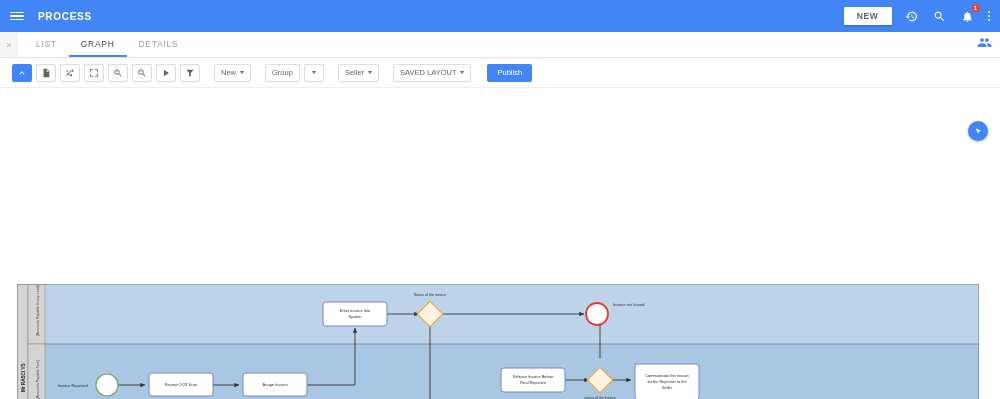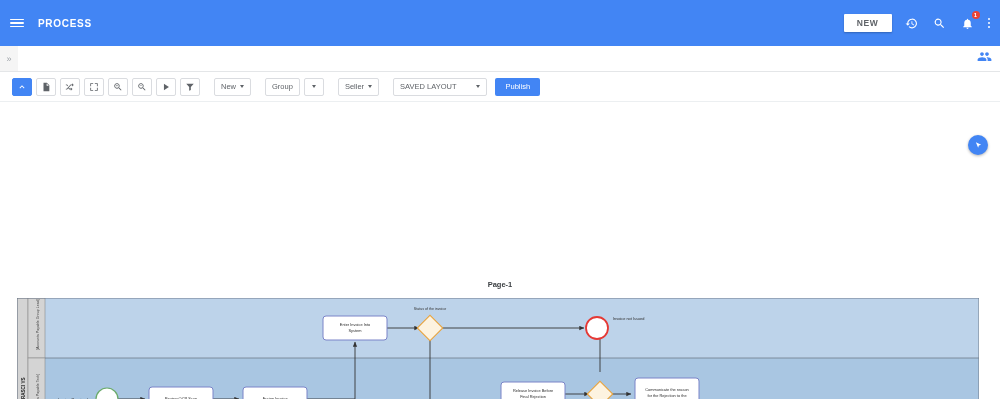--- a/index.html
+++ b/index.html
@@ -5,21 +5,21 @@
   * { box-sizing: border-box; margin: 0; padding: 0; }
   html, body {
     width: 1000px; height: 399px;
     background: #ffffff;
     font-family: "Liberation Sans", sans-serif;
     overflow: hidden;
   }
 
   
   .appbar {
-    height: 46px; background: #4285f4; color: #fff;
+    height: 32px; background: #4285f4; color: #fff;
     display: flex; align-items: center; padding: 0 10px; position: relative;
   }
   .hamburger { width: 14px; display: flex; flex-direction: column; gap: 2px; cursor: pointer; }
   .hamburger i { display: block; height: 1.5px; background: #fff; border-radius: 1px; }
   .app-title {
     margin-left: 14px; font-size: 10px; font-weight: bold; letter-spacing: .7px;
   }
   .appbar-right {
     margin-left: auto; display: flex; align-items: center; gap: 12px;
   }
@@ -78,21 +78,21 @@
   .drop {
     height: 18px; border: 1px solid #dadce0; background: #fff; border-radius: 2px;
     display: flex; align-items: center; gap: 4px; padding: 0 6px; cursor: pointer;
     font-size: 7.5px; color: #5f6368; white-space: nowrap;
   }
   .caret { width: 0; height: 0; border-left: 2.5px solid transparent;
            border-right: 2.5px solid transparent; border-top: 3px solid #5f6368; }
   .publish-btn {
     height: 18px; background: #4285f4; color: #fff; border: none; border-radius: 2px;
     font-size: 7.5px; padding: 0 10px; cursor: pointer; font-family: inherit;
-    margin-left: 4px;
+    margin-left: 12px;
   }
 
   
   .canvas { position: relative; height: 315px; background: #fff; overflow: hidden; }
   .page-label {
     position: absolute; left: 0; right: 0; top: 178px; text-align: center;
     font-size: 7.5px; font-weight: bold; color: #3c4043;
   }
   .fab {
     position: absolute; right: 12px; top: 33px; width: 20px; height: 20px;
@@ -148,20 +148,25 @@
       <i></i>
         <i></i>
         <i></i>
     </div>
   </div>
 </div>
 
 <div class="tabbar">
   <div class="expand-chevrons">»</div>
 
+  <div class="tabs">
+    <div class="tab">LIST</div>
+    <div class="tab active">GRAPH</div>
+    <div class="tab">DETAILS</div>
+  </div>
 
   <div class="tabbar-right">
     <div class="people-icon">
       <svg viewBox="0 0 24 24">
           <path d="M16 11c1.66 0 3-1.34 3-3s-1.34-3-3-3-3 1.34-3 3 1.34 3 3 3zm-8 0c1.66 0 3-1.34 3-3S9.66 5 8 5 5 6.34 5 8s1.34 3 3 3zm0 2c-2.33 0-7 1.17-7 3.5V19h14v-2.5C15 14.17 10.33 13 8 13zm8 0c-.29 0-.62.02-.97.05 1.16.84 1.97 1.97 1.97 3.45V19h6v-2.5c0-2.33-4.67-3.5-7-3.5z"></path>
         </svg>
     </div>
   </div>
 </div>
 
@@ -225,31 +230,30 @@
 
   <div class="tool-gap"></div>
 
   <div class="drop">
     <span>Seller</span>
     <span class="caret"></span>
   </div>
 
   <div class="tool-gap"></div>
 
-  <div class="drop" style="gap:20px;">
+  <div class="drop" style="gap:4px;">
     <span>SAVED LAYOUT</span>
     <span class="caret"></span>
   </div>
 
   <button class="publish-btn">Publish</button>
 </div>
 
 <div class="canvas">
 
-  <div class="page-label">Page-1</div>
 
   <div class="fab">
     <svg viewBox="0 0 24 24">
         <path d="M5 3l14 7-6 2-2 6L5 3z"></path>
       </svg>
   </div>
 
   <div class="diagram">
     <svg class="svgwrap" viewBox="0 0 962 180" preserveAspectRatio="none">
       <defs>

